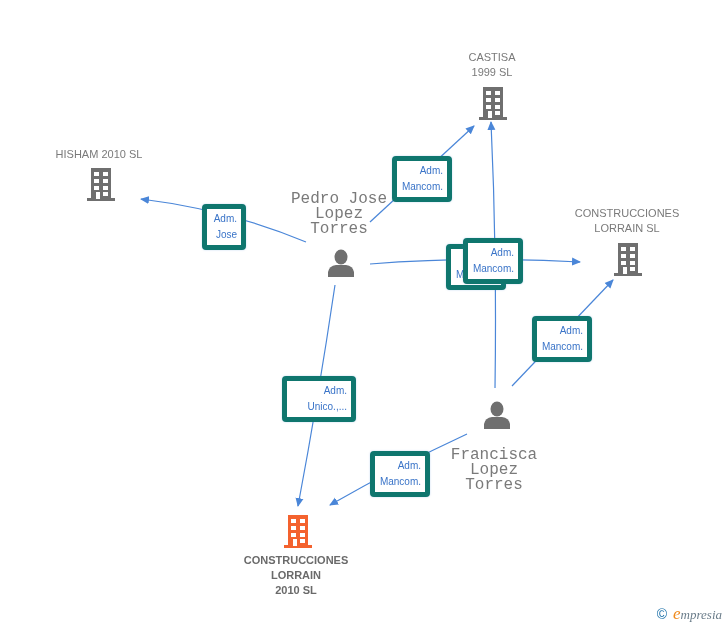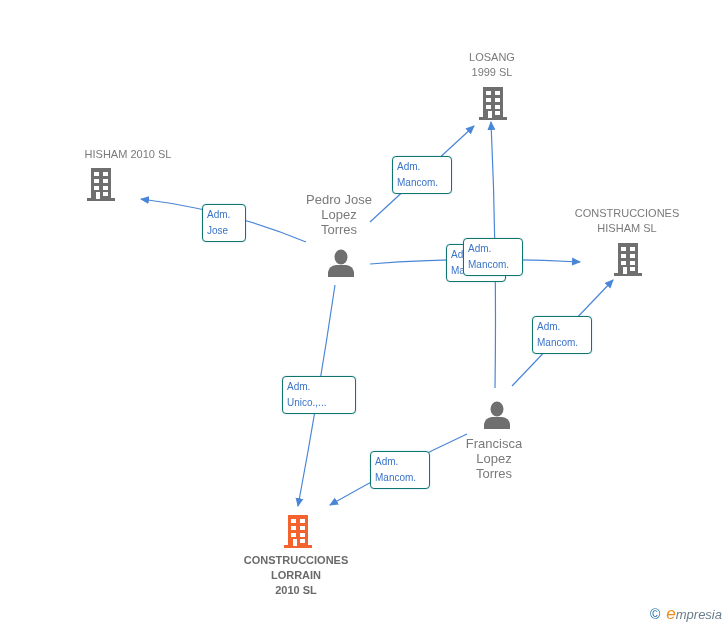--- a/index.html
+++ b/index.html
@@ -1,28 +1,28 @@
 <!DOCTYPE html>
 <html><head>
 <meta charset="utf-8">
 <style>
   html, body { margin:0; padding:0; background:#ffffff; }
   #canvas { position:relative; width:728px; height:630px; overflow:hidden; background:#fff;
     font-family:"Liberation Sans", sans-serif; }
   svg#edges { position:absolute; left:0; top:0; width:728px; height:630px; }
   .node-label { position:absolute; color:#7a7a7a; font-size:11px; text-align:center; line-height:15px; white-space:nowrap; transform:translateX(-50%); }
-  .node-label.person { font-size:13px; line-height:15px; }
+  .node-label.person { font-size:16px; line-height:15px;font-family:Liberation Mono, monospace; }
   .node-label.main { color:#6a6a6a; font-weight:bold; font-size:11px; line-height:15px; }
   .icon { position:absolute; }
-  .rel { position:absolute; background:#fff; border:1px solid #0f766e; border-radius:4px; color:#3a74c8;
-    font-size:10px; line-height:16px; text-align:left; padding:2px 4px; box-sizing:border-box;
+  .rel { position:absolute; background:#fff; border:5px solid #0f766e; border-radius:4px; color:#3a74c8;
+    font-size:10px; line-height:16px; text-align:right; padding:2px 4px; box-sizing:border-box;
     box-shadow:0 0 2px rgba(74,134,216,0.35); white-space:nowrap; cursor:pointer; }
   .footer { position:absolute; right:6px; bottom:6px; font-size:13px; color:#888; display:flex; align-items:center; gap:6px; }
   .footer .c { color:#1a6fa8; font-size:14px; }
-  .footer .brand { color:#6b7d8a; font-family:Liberation Sans, sans-serif; font-style:italic; font-size:13px; }
+  .footer .brand { color:#6b7d8a; font-family:Liberation Serif, serif; font-style:italic; font-size:13px; }
   .footer .brand .e { color:#f08a1c; font-size:17px; }
 </style>
 </head>
 <body>
 
 <div id="canvas">
 
   <svg id="edges" viewBox="0 0 728 630">
     <defs>
       <marker id="arr" markerWidth="10" markerHeight="10" refX="8" refY="5" orient="auto" markerUnits="userSpaceOnUse">
@@ -39,59 +39,59 @@
     <path d="M495,388 Q497,250 491,122" stroke="#4a86d8" stroke-width="1.2" fill="none" marker-end="url(#arr)"></path>
 
     <path d="M512,386 L613,280" stroke="#4a86d8" stroke-width="1.2" fill="none" marker-end="url(#arr)"></path>
 
     <path d="M335,285 Q318,400 298,506" stroke="#4a86d8" stroke-width="1.2" fill="none" marker-end="url(#arr)"></path>
 
     <path d="M467,434 Q400,465 330,505" stroke="#4a86d8" stroke-width="1.2" fill="none" marker-end="url(#arr)"></path>
   </svg>
 
   <div class="node-label" style="left:492px; top:50px;">
-    <div>LOSANG</div>
+    <div>CASTISA</div>
     <div>1999 SL</div>
   </div>
   <svg class="icon" style="left:477px; top:85px;" width="32" height="36" viewBox="0 0 32 36">
     <rect x="6" y="2" width="20" height="31" fill="#6f6f6f"></rect>
     <rect x="2" y="32" width="28" height="3" fill="#6f6f6f"></rect>
     <g fill="#fff">
       <rect x="9" y="6" width="5" height="4"></rect>
         <rect x="18" y="6" width="5" height="4"></rect>
       <rect x="9" y="13" width="5" height="4"></rect>
         <rect x="18" y="13" width="5" height="4"></rect>
       <rect x="9" y="20" width="5" height="4"></rect>
         <rect x="18" y="20" width="5" height="4"></rect>
       <rect x="11" y="26" width="4" height="7"></rect>
         <rect x="18" y="26" width="5" height="4"></rect>
     </g>
   </svg>
 
-  <div class="node-label" style="left:99px; top:147px;margin-left:29px;">
+  <div class="node-label" style="left:99px; top:147px;">
     <div>HISHAM 2010 SL</div>
   </div>
   <svg class="icon" style="left:85px; top:166px;" width="32" height="36" viewBox="0 0 32 36">
     <rect x="6" y="2" width="20" height="31" fill="#6f6f6f"></rect>
     <rect x="2" y="32" width="28" height="3" fill="#6f6f6f"></rect>
     <g fill="#fff">
       <rect x="9" y="6" width="5" height="4"></rect>
         <rect x="18" y="6" width="5" height="4"></rect>
       <rect x="9" y="13" width="5" height="4"></rect>
         <rect x="18" y="13" width="5" height="4"></rect>
       <rect x="9" y="20" width="5" height="4"></rect>
         <rect x="18" y="20" width="5" height="4"></rect>
       <rect x="11" y="26" width="4" height="7"></rect>
         <rect x="18" y="26" width="5" height="4"></rect>
     </g>
   </svg>
 
   <div class="node-label" style="left:627px; top:206px;">
     <div>CONSTRUCCIONES</div>
-    <div>HISHAM SL</div>
+    <div>LORRAIN SL</div>
   </div>
   <svg class="icon" style="left:612px; top:241px;" width="32" height="36" viewBox="0 0 32 36">
     <rect x="6" y="2" width="20" height="31" fill="#6f6f6f"></rect>
     <rect x="2" y="32" width="28" height="3" fill="#6f6f6f"></rect>
     <g fill="#fff">
       <rect x="9" y="6" width="5" height="4"></rect>
         <rect x="18" y="6" width="5" height="4"></rect>
       <rect x="9" y="13" width="5" height="4"></rect>
         <rect x="18" y="13" width="5" height="4"></rect>
       <rect x="9" y="20" width="5" height="4"></rect>
@@ -128,21 +128,21 @@
   </div>
   <svg class="icon" style="left:326px; top:248px;" width="30" height="30" viewBox="0 0 30 30">
     <ellipse cx="15" cy="9" rx="6.5" ry="7.5" fill="#6f6f6f"></ellipse>
     <path d="M2,29 L2,24 Q3,18 10,17 L20,17 Q27,18 28,24 L28,29 Z" fill="#6f6f6f"></path>
   </svg>
 
   <svg class="icon" style="left:482px; top:400px;" width="30" height="30" viewBox="0 0 30 30">
     <ellipse cx="15" cy="9" rx="6.5" ry="7.5" fill="#6f6f6f"></ellipse>
     <path d="M2,29 L2,24 Q3,18 10,17 L20,17 Q27,18 28,24 L28,29 Z" fill="#6f6f6f"></path>
   </svg>
-  <div class="node-label person" style="left:494px; top:436px;">
+  <div class="node-label person" style="left:494px; top:448px;">
     <div>Francisca</div>
     <div>Lopez</div>
     <div>Torres</div>
   </div>
 
   <div class="rel" style="left:202px; top:204px; width:44px;">
     <div>Adm.</div>
     <div>Jose</div>
   </div>
   <div class="rel" style="left:392px; top:156px; width:60px;">

